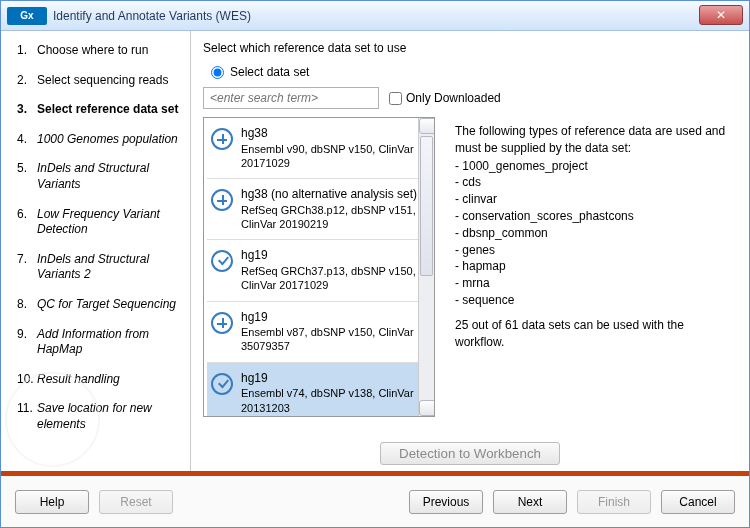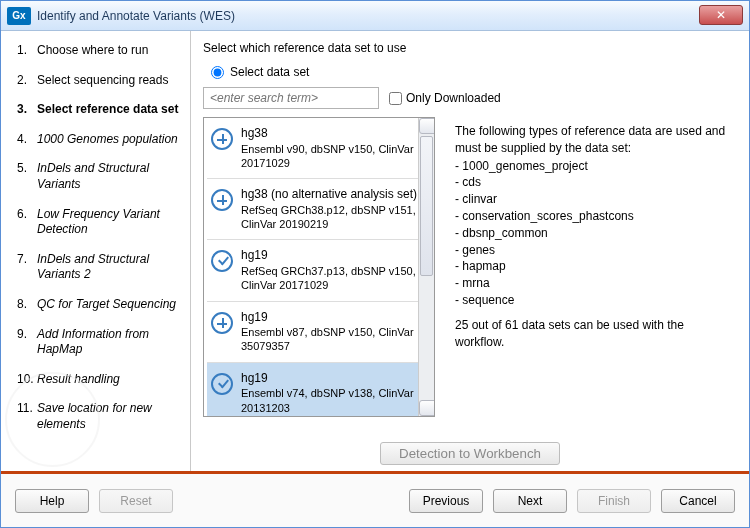--- a/index.html
+++ b/index.html
@@ -15,21 +15,21 @@
   .titlebar {
     height: 30px;
     background: linear-gradient(#f7fbff, #e2eefc 45%, #d1e4fa);
     border-bottom: 1px solid #a7c0dd;
     display: flex;
     align-items: center;
     padding: 0 6px;
     position: relative;
   }
   .titlebar .app-icon {
-    width: 24px; height: 18px;
+    width: 40px; height: 18px;
     background: #0070bb;
     color: #fff;
     font-size: 10px;
     font-weight: bold;
     display: flex; align-items: center; justify-content: center;
     border-radius: 2px;
     margin-right: 6px;
   }
   .titlebar .title { color: #1e395b; }
   .titlebar .close {
@@ -166,21 +166,21 @@
   .dl-btn {
     position:absolute; left: 50%; transform:translateX(-50%);
     bottom: 6px;
     padding: 3px 18px;
     border:1px solid #bdbdbd; border-radius:3px;
     background:linear-gradient(#fafafa,#e7e7e7);
     color:#8a8a8a;
   }
   .footer {
     height: 56px;
-    border-top: 3px solid #c2410c;
+    border-top: 5px solid #c2410c;
     background: #fafafa;
     display:flex; align-items:center;
     padding: 0 14px;
     justify-content: space-between;
   }
   .footer .left, .footer .right { display:flex; gap:10px; }
   .btn {
     min-width: 74px;
     padding: 4px 12px;
     border:1px solid #9d9d9d;

